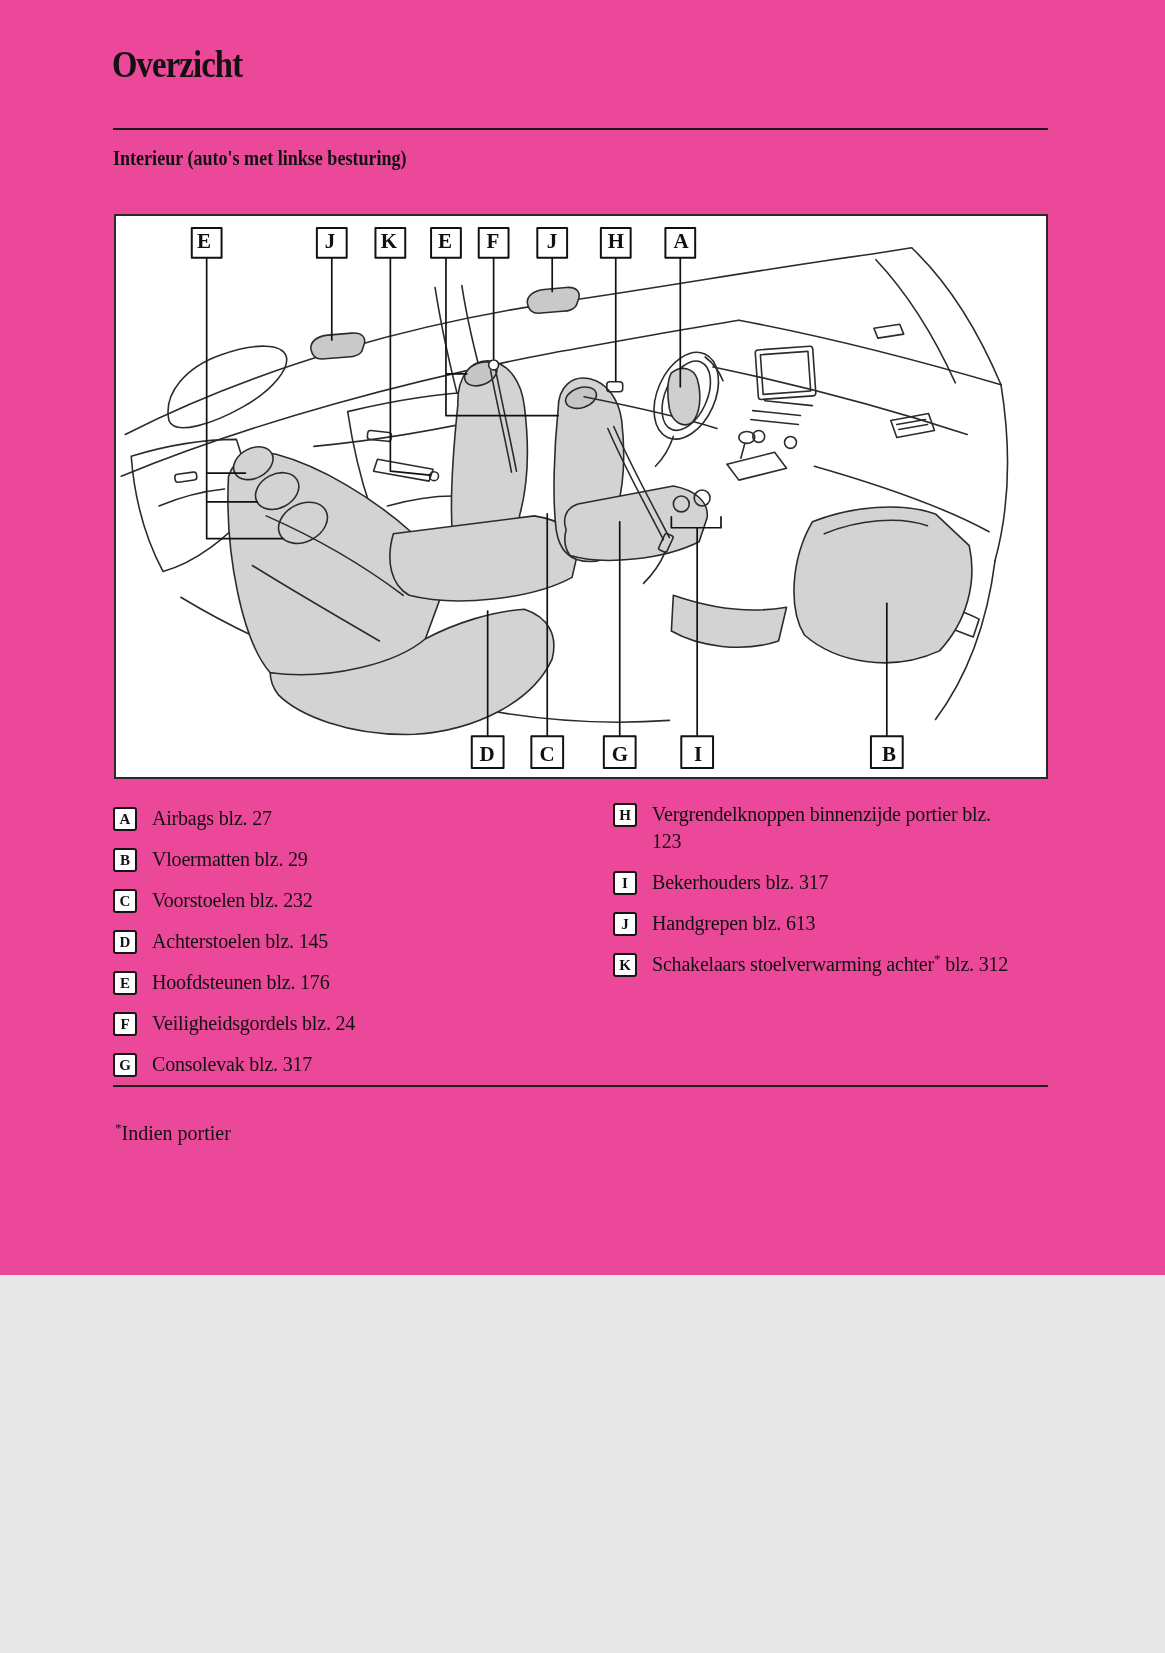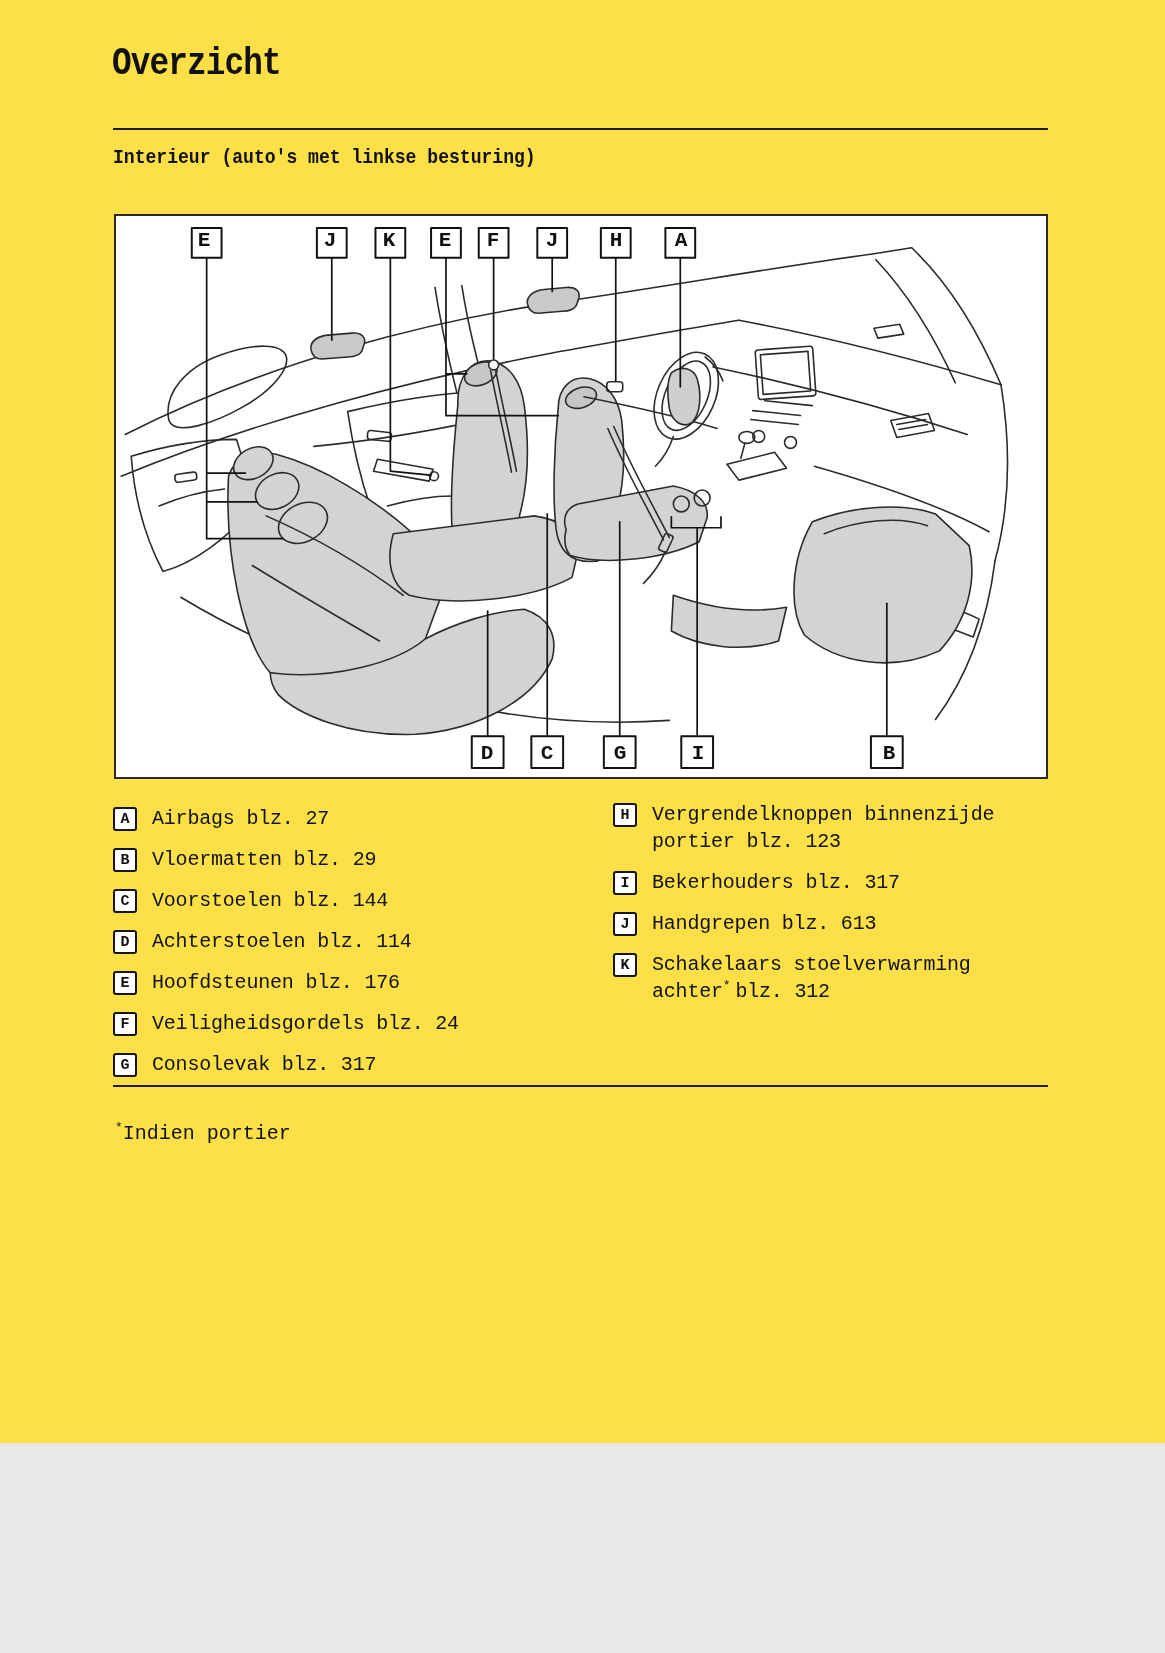--- a/index.html
+++ b/index.html
@@ -1,18 +1,18 @@
 <!DOCTYPE html>
 <html><head>
 <meta charset="utf-8">
 <style>
   html,body{margin:0;padding:0;background:#e8e8e8;}
   .page{
-    position:relative;width:1165px;height:1443px;margin:0 auto;background:#fde047;
-    font-family:Liberation Mono, monospace;color:#111;overflow:hidden;
+    position:relative;width:1165px;height:1275px;margin:0 auto;background:#ec4899;
+    font-family:Liberation Serif, serif;color:#111;overflow:hidden;
   }
   .title{
     position:absolute;left:112px;top:42px;font-size:38px;font-weight:bold;
     letter-spacing:-1px;transform:scaleX(.86);transform-origin:left center;white-space:nowrap;
   }
   .rule{position:absolute;left:113px;width:935px;height:2px;background:#1c1c1c;}
   .rule-top{top:128px;}
   .rule-bottom{top:1085px;}
   .subtitle{
     position:absolute;left:113px;top:146px;font-size:21px;font-weight:bold;
@@ -221,25 +221,25 @@
     <li>
       <span class="kbox">A</span>
       <span class="ltext">Airbags blz. 27</span>
     </li>
     <li>
       <span class="kbox">B</span>
       <span class="ltext">Vloermatten blz. 29</span>
     </li>
     <li>
       <span class="kbox">C</span>
-      <span class="ltext">Voorstoelen blz. 144</span>
+      <span class="ltext">Voorstoelen blz. 232</span>
     </li>
     <li>
       <span class="kbox">D</span>
-      <span class="ltext">Achterstoelen blz. 114</span>
+      <span class="ltext">Achterstoelen blz. 145</span>
     </li>
     <li>
       <span class="kbox">E</span>
       <span class="ltext">Hoofdsteunen blz. 176</span>
     </li>
     <li>
       <span class="kbox">F</span>
       <span class="ltext">Veiligheidsgordels blz. 24</span>
     </li>
     <li>

